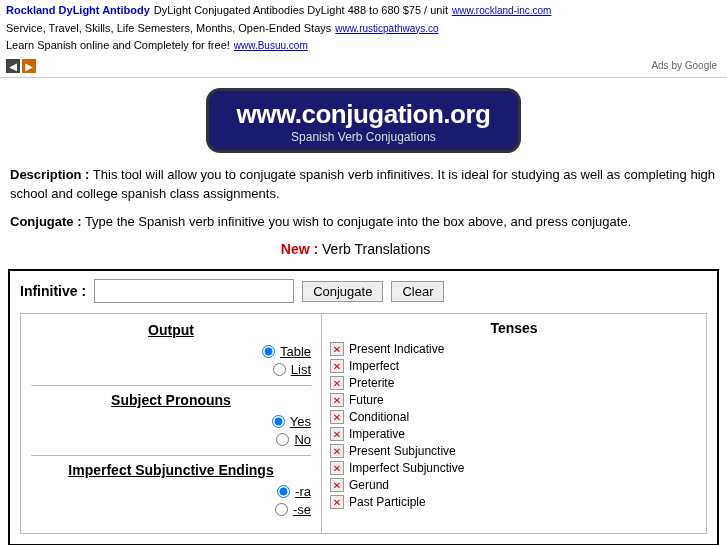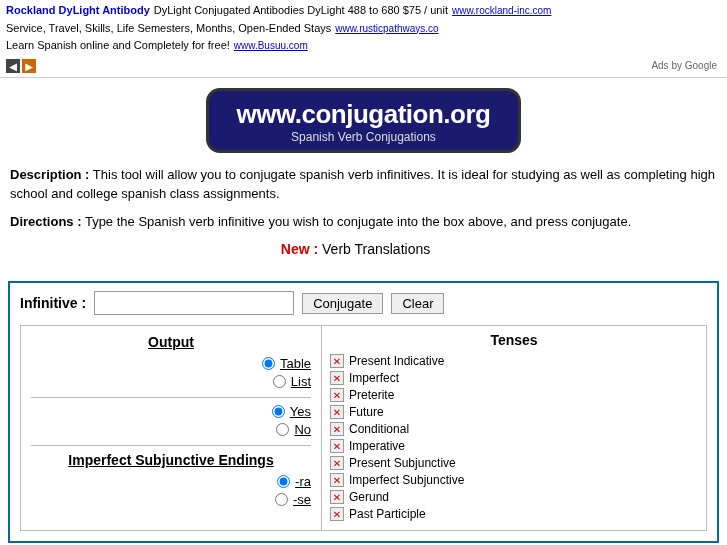--- a/index.html
+++ b/index.html
@@ -82,22 +82,22 @@
       font-size: 14px;
       color: #c00;
       padding: 4px 16px 8px 0;
       font-weight: bold;
     }
     #new-label span.new { color: #c00; }
     #new-label span.rest { color: #000; font-weight: normal; }
 
     
     #form-container {
-      margin: 16px 8px;
-      border: 2px solid #0369a1;
+      margin: 4px 8px;
+      border: 2px solid #000000;
       padding: 8px 10px 10px 10px;
     }
 
     
     #infinitive-row {
       display: flex;
       align-items: center;
       gap: 8px;
       margin-bottom: 10px;
     }
@@ -229,21 +229,21 @@
     <div class="site-subtitle">Spanish Verb Conjugations</div>
   </div>
 </div>
 
 <div id="description">
   <span class="label">Description :</span>
   <span>This tool will allow you to conjugate spanish verb infinitives. It is ideal for studying as well as completing high school and college spanish class assignments.</span>
 </div>
 
 <div id="directions">
-  <span class="label">Directions :</span>
+  <span class="label">Conjugate :</span>
   <span>Type the Spanish verb infinitive you wish to conjugate into the box above, and press conjugate.</span>
 </div>
 
 <div id="new-label">
   <span class="new">New :</span>
   <span class="rest">Verb Translations</span>
 </div>
 
 <div id="form-container">
 
@@ -265,20 +265,21 @@
           <span>Table</span>
         </label>
         <label class="radio-item">
           <input type="radio" name="output" value="List" style="">
           <span>List</span>
         </label>
       </div>
 
       <div class="divider"></div>
 
+      <div class="section-title">Subject Pronouns</div>
       <div class="radio-group">
         <label class="radio-item">
           <input type="radio" name="pronouns" value="Yes" checked="" style="">
           <span>Yes</span>
         </label>
         <label class="radio-item">
           <input type="radio" name="pronouns" value="No" style="">
           <span>No</span>
         </label>
       </div>

